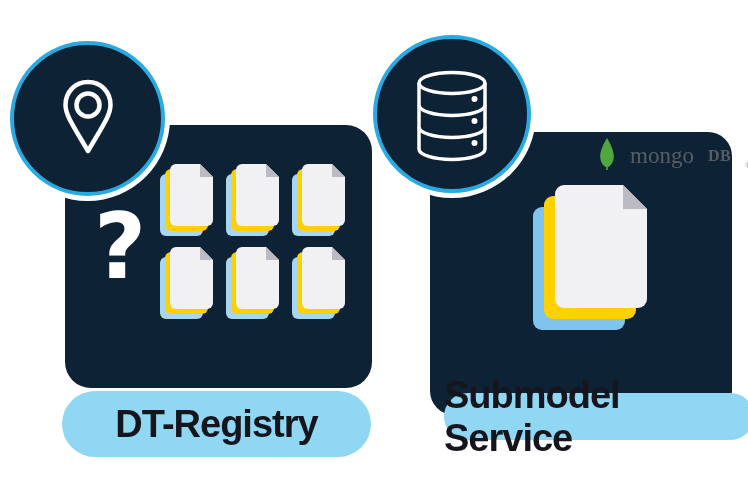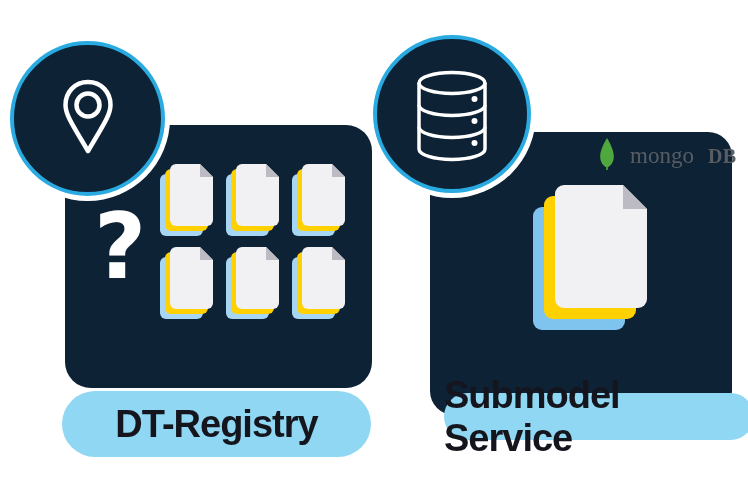--- a/index.html
+++ b/index.html
@@ -49,21 +49,21 @@
   .big-stack .l-yellow{left:11px;top:11px;background:var(--doc-yellow);}
   .big-stack .l-paper{left:22px;top:0;background:var(--doc-paper);
         clip-path:polygon(0 0,calc(100% - 24px) 0,100% 24px,100% 100%,0 100%);}
   .big-stack .fold{position:absolute;left:90px;top:0;width:24px;height:24px;background:var(--doc-fold);
         clip-path:polygon(0 0,100% 100%,0 100%);}
 
   
   .mongo{position:absolute;left:168px;top:6px;display:flex;align-items:center;gap:14px;
          font-family:"Liberation Serif",serif;color:var(--mongo-text);}
   .mongo .prefix{font-size:23px;}
-  .mongo .suffix{font-size:20px;font-weight:700;letter-spacing:0.5px;}
+  .mongo .suffix{font-size:16px;font-weight:700;letter-spacing:0.5px;}
   .mongo .reg{font-size:9px;align-self:flex-end;margin-bottom:4px;}
 </style>
 </head>
 <body>
 
 <div class="canvas">
 
   <div class="card card-left">
     <div class="stack s1">
       <div class="layer l-blue"></div>

